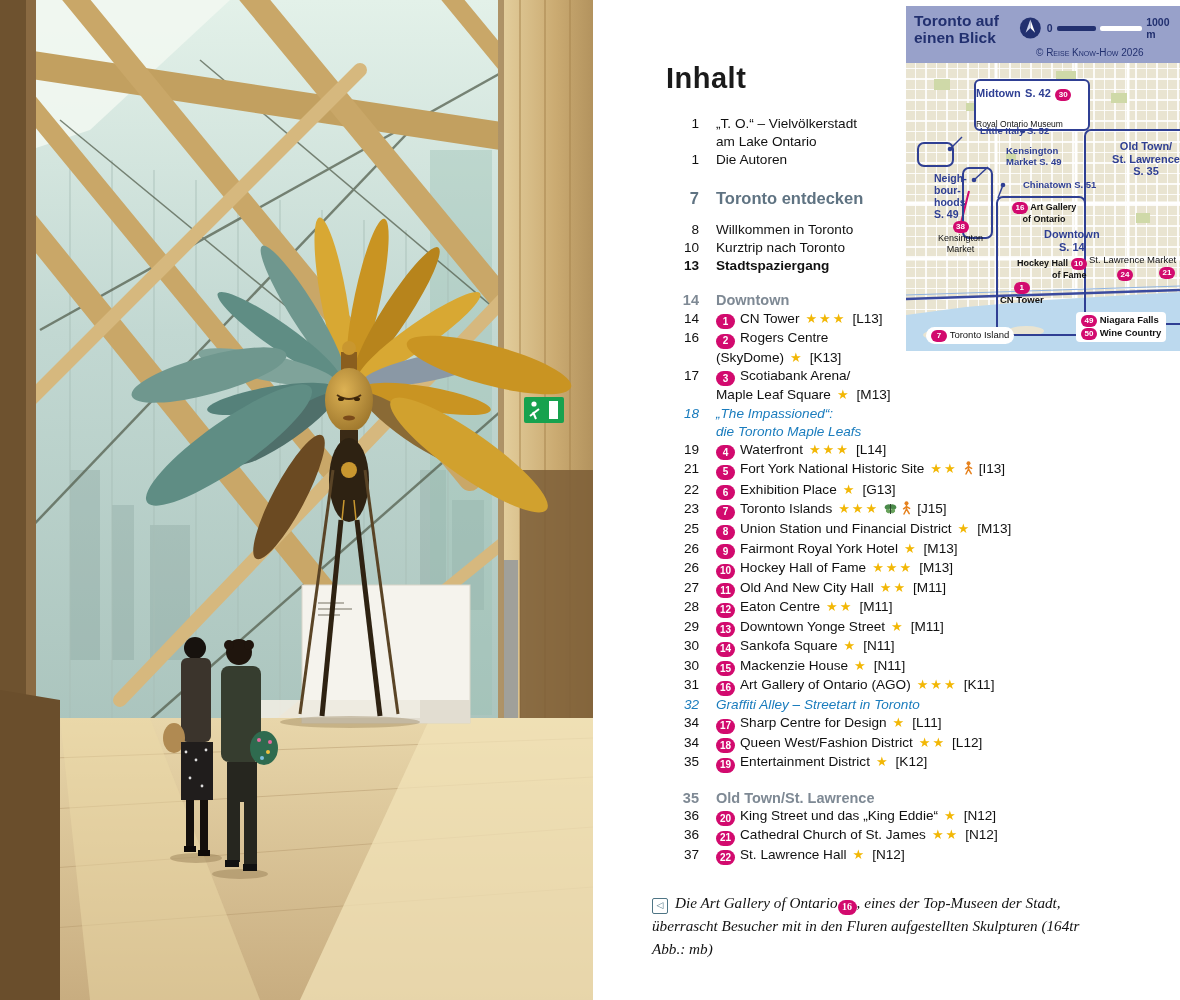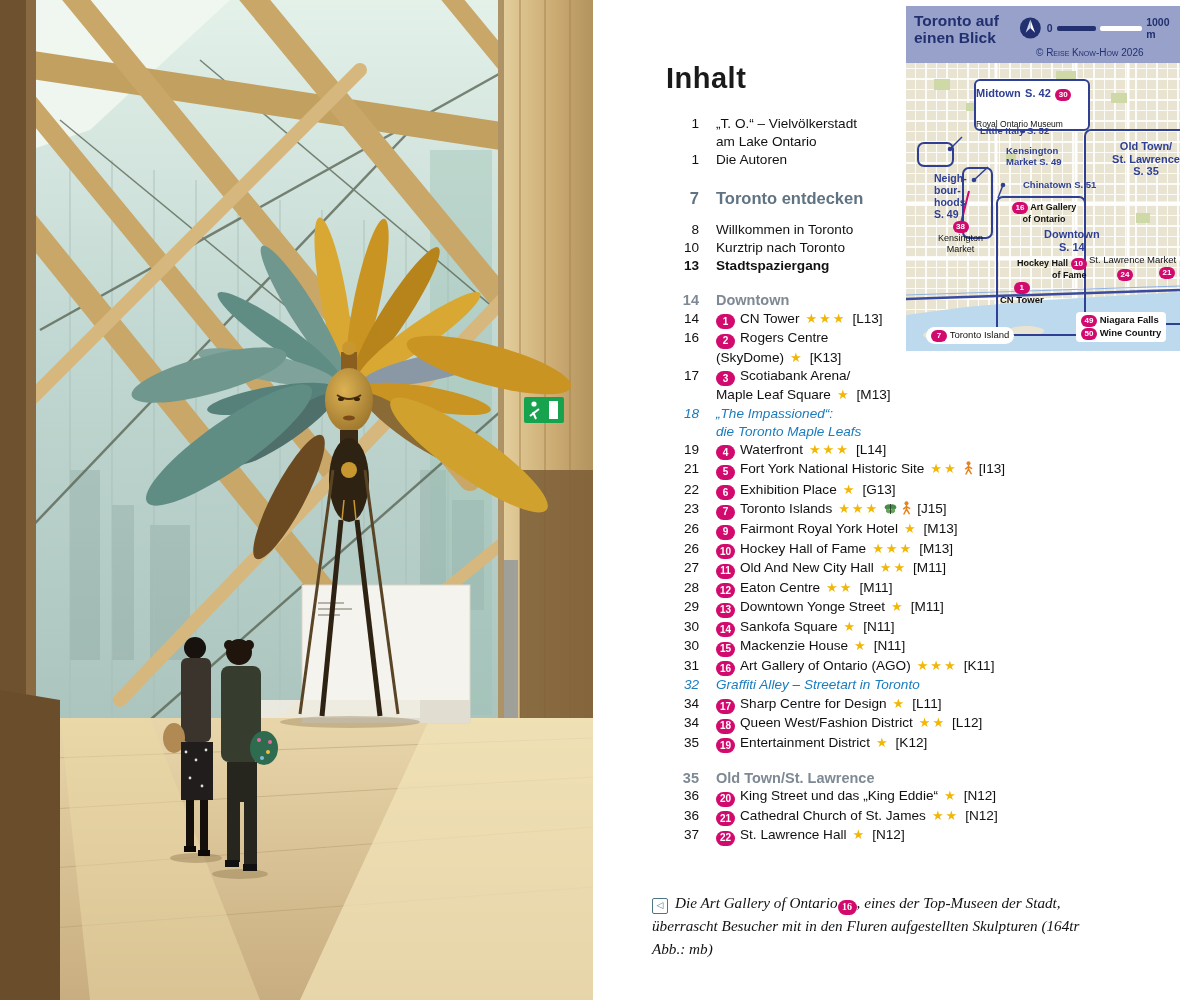--- a/index.html
+++ b/index.html
@@ -337,20 +337,26 @@
                   <ellipse cx="4.2" cy="8" rx="2.4" ry="2" fill="#69a35c" transform="rotate(20 4.2 8)"></ellipse>
                   <ellipse cx="8.8" cy="8" rx="2.4" ry="2" fill="#69a35c" transform="rotate(-20 8.8 8)"></ellipse>
                   <line x1="6.5" y1="1" x2="6.5" y2="11" stroke="#2c4a2c" stroke-width="1.2"></line>
                 </svg></span><span class="ticon"><svg width="11" height="14" viewBox="0 0 11 14">
                   <circle cx="5.5" cy="2.3" r="2" fill="#e6821e"></circle>
                   <path d="M5.5 4.5 V8 M5.5 8 L3 13 M5.5 8 L8.2 12.6 M5.5 5.6 L2.6 7.8 M5.5 5.6 L8.6 7.4" stroke="#e6821e" stroke-width="1.5" fill="none" stroke-linecap="round"></path>
                 </svg></span><span class="grid">[J15]</span></div>
           </div>
         </div>
         <div class="toc-row item">
+          <span class="toc-page">25</span>
+          <div class="toc-text">
+            <div class="toc-line"><span class="badge">8</span><span>Union Station und Financial District</span><span class="stars">★</span><span class="grid">[M13]</span></div>
+          </div>
+        </div>
+        <div class="toc-row item">
           <span class="toc-page">26</span>
           <div class="toc-text">
             <div class="toc-line"><span class="badge">9</span><span>Fairmont Royal York Hotel</span><span class="stars">★</span><span class="grid">[M13]</span></div>
           </div>
         </div>
         <div class="toc-row item">
           <span class="toc-page">26</span>
           <div class="toc-text">
             <div class="toc-line"><span class="badge">10</span><span>Hockey Hall of Fame</span><span class="stars">★★★</span><span class="grid">[M13]</span></div>
           </div>

